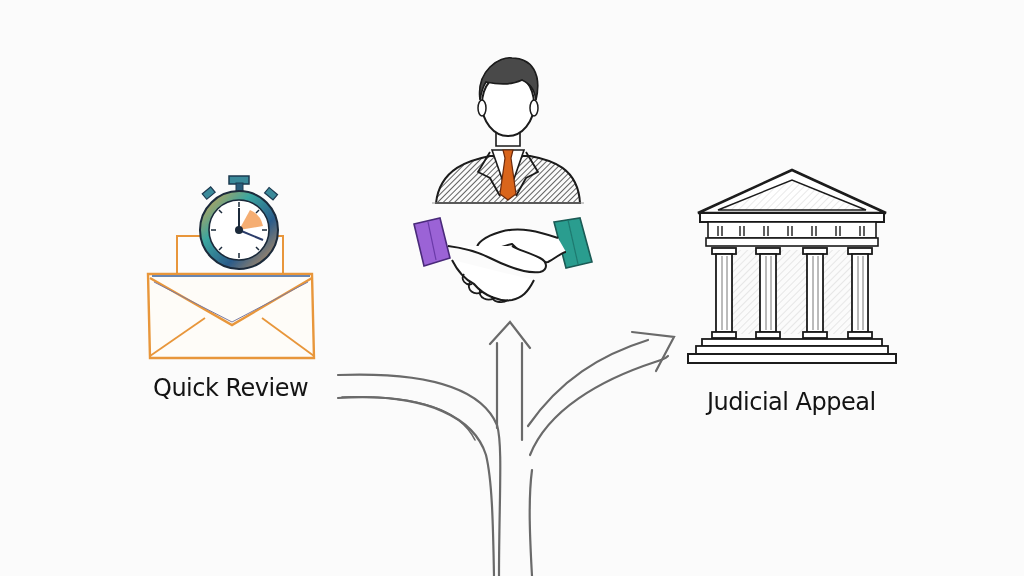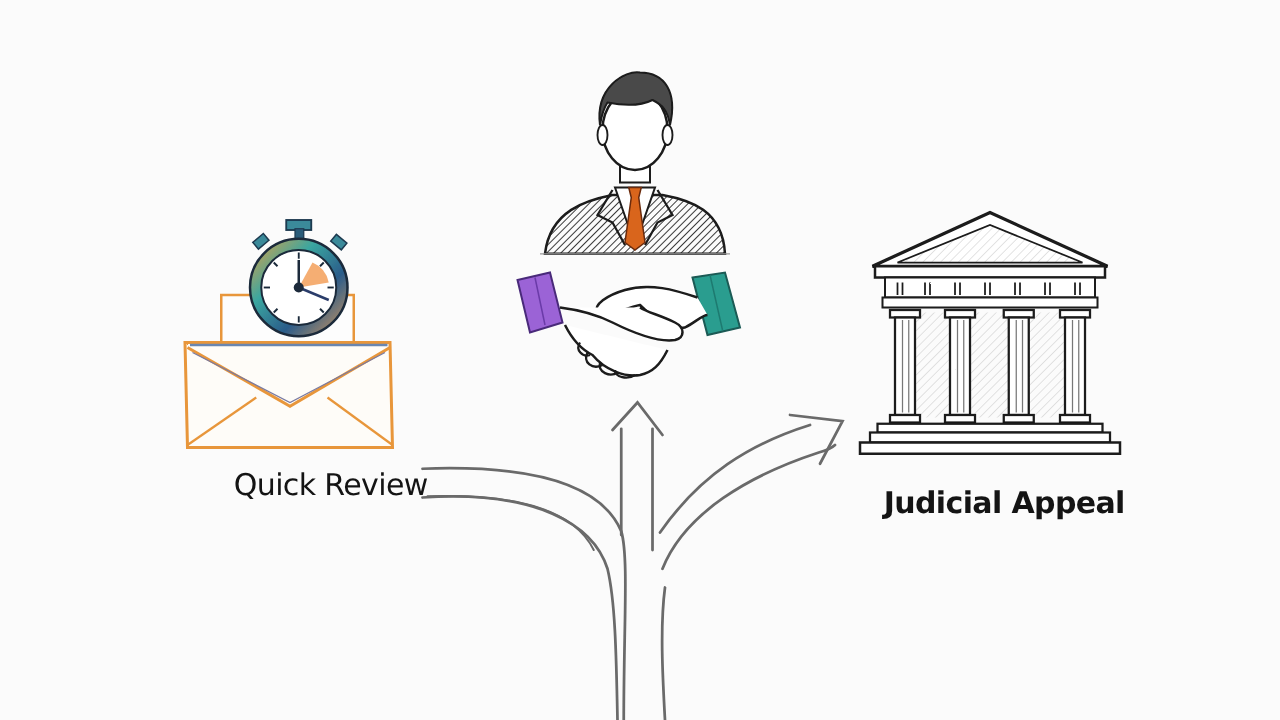--- a/index.html
+++ b/index.html
@@ -11,22 +11,22 @@
     }
     .canvas { position: absolute; inset: 0; width: 1024px; height: 576px; }
     .label {
       position: absolute;
       font-family: "DejaVu Sans", "Liberation Sans", sans-serif;
       font-size: 24px;
       color: #141414;
       letter-spacing: -0.5px;
       white-space: nowrap;
     }
-    .label-quick { left: 153px; top: 374px; margin-left: 34px; }
-    .label-judicial { left: 707px; top: 388px; font-weight: bold; }
+    .label-quick { left: 153px; top: 374px; }
+    .label-judicial { left: 707px; top: 388px; }
     svg { position: absolute; left: 0; top: 0; }
   </style>
 </head>
 <body>
 
 <div class="canvas">
 
   <svg width="1024" height="576" viewBox="0 0 1024 576">
     <defs>
       <filter id="sketch">

